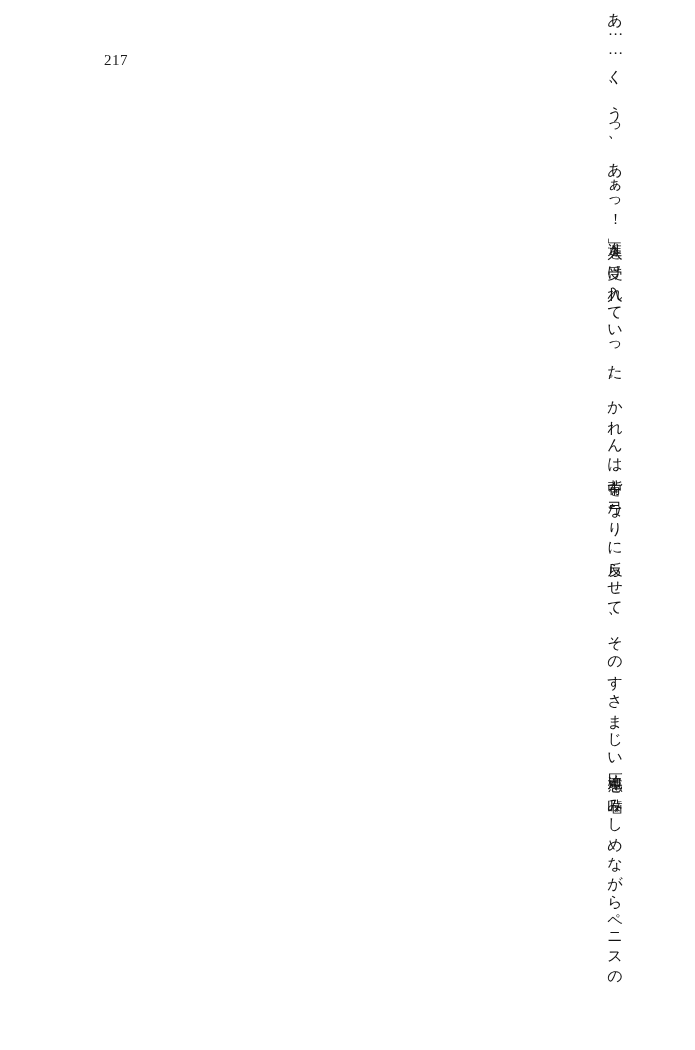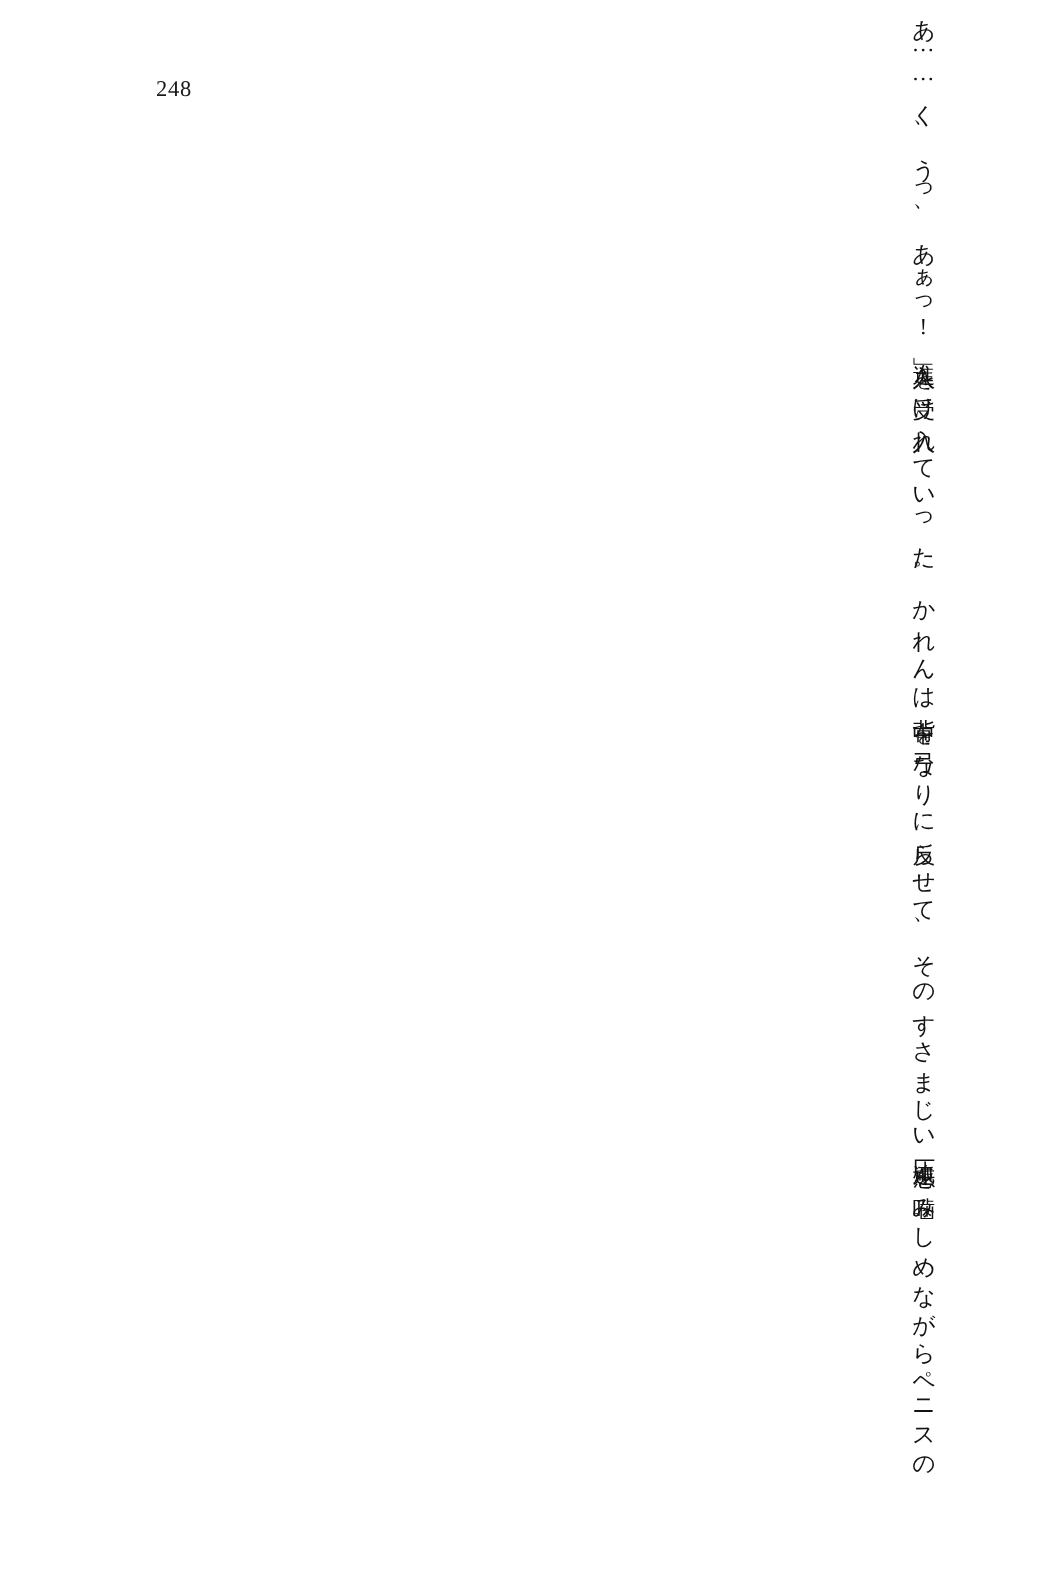--- a/index.html
+++ b/index.html
@@ -54,21 +54,21 @@
     color: #131313;
     font-family: "Liberation Serif", "DejaVu Serif", serif;
     white-space: nowrap;
   }
 </style>
 </head>
 <body>
 
 <div class="page">
 
-  <div class="page-number">248</div>
+  <div class="page-number">217</div>
 
   <div class="body-text">
     <div class="col">かれんは背中を弓なりに反らせて、そのすさまじい圧迫感を噛みしめながらペニスの</div>
     <div class="col">進入を受け入れていった。</div>
     <div class="col">「うっ、あ……く、うっ、あぁっ!」</div>
 
   </div>
 
 </div>
 

